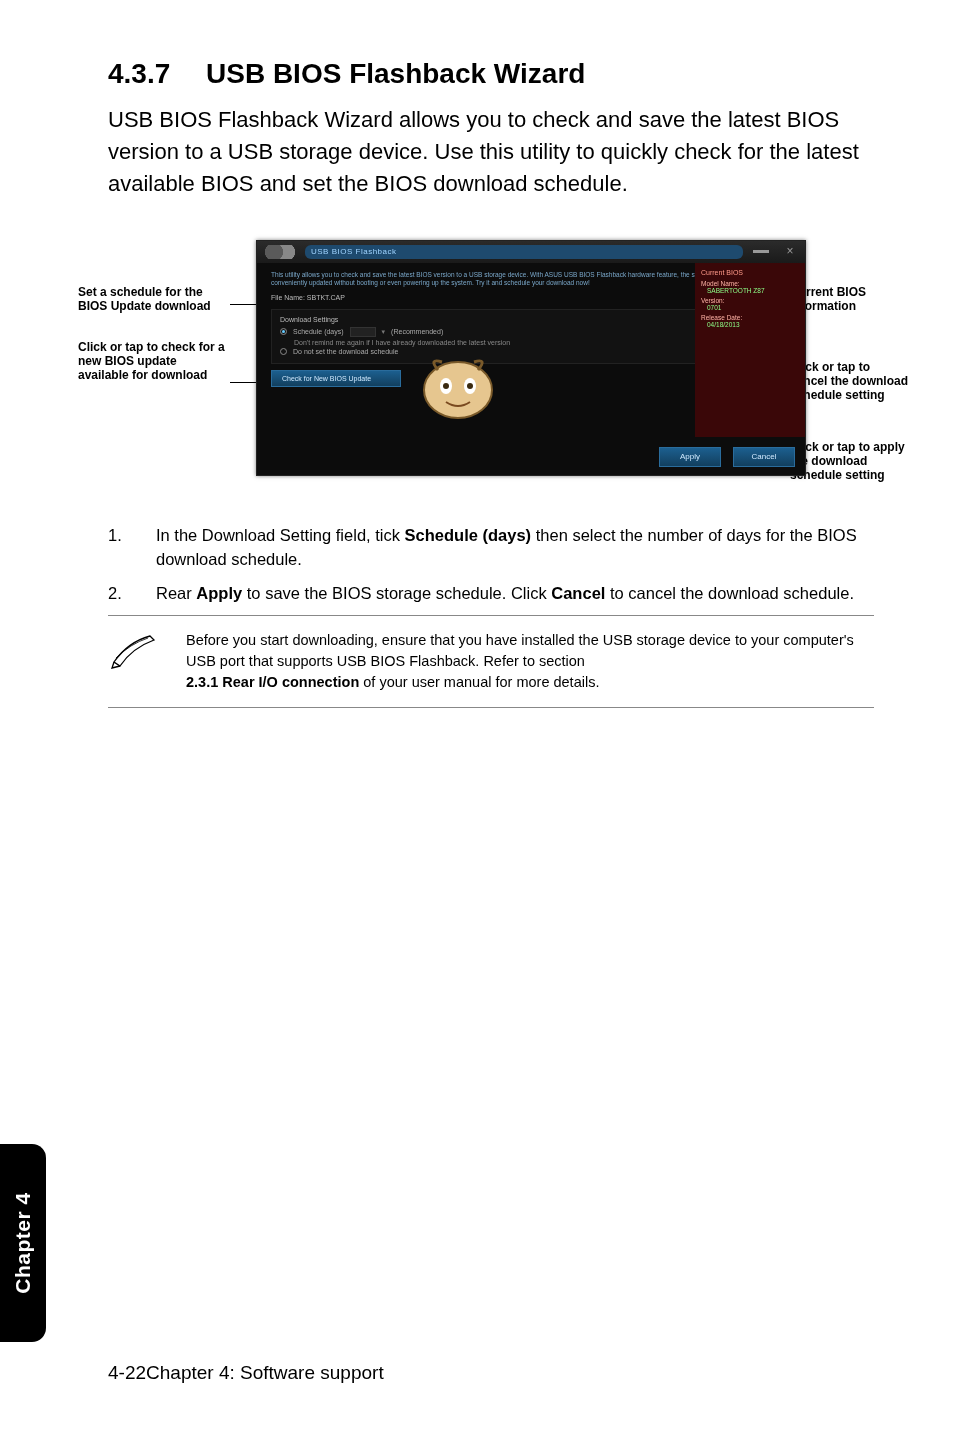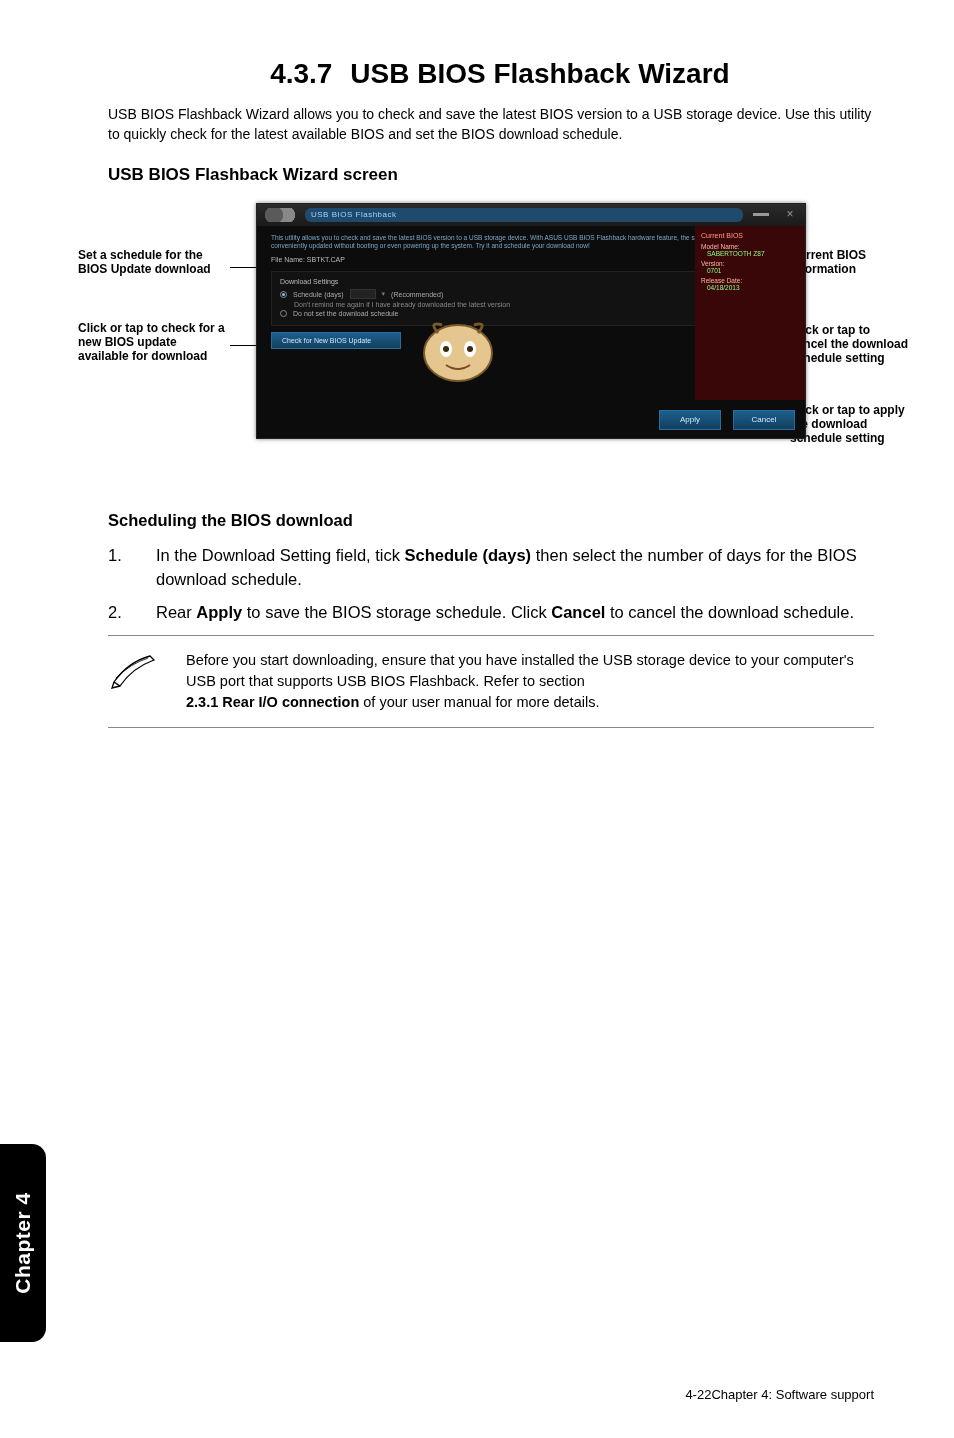--- a/index.html
+++ b/index.html
@@ -1,34 +1,34 @@
 <!DOCTYPE html>
 <html><head>
 <meta charset="utf-8">
 <style>
   * { box-sizing: border-box; margin: 0; padding: 0; }
   html, body { width: 954px; height: 1438px; background: #fff; font-family: Arial, Helvetica, sans-serif; color: #000; }
   .page { position: relative; width: 954px; height: 1438px; padding: 58px 80px 0 108px; }
-  .h1 { font-size: 28px; font-weight: bold; margin-bottom: 14px; text-align: center; }
+  .h1 { font-size: 28px; font-weight: bold; margin-bottom: 14px; }
   .h1 .num { display: inline-block; width: 98px; }
-  .body-text { font-size: 14px; line-height: 1.45; margin-bottom: 20px; }
+  .body-text { font-size: 22px; line-height: 1.45; margin-bottom: 40px; }
   .h2 { font-size: 17px; font-weight: bold; margin-bottom: 18px; }
   .h3 { font-size: 16.5px; font-weight: bold; margin: 28px 0 14px; }
   .numitem { display: flex; font-size: 16.5px; line-height: 1.45; margin-bottom: 10px; }
   .numitem .n { width: 48px; flex: 0 0 48px; }
   .notebox { display: flex; align-items: flex-start; gap: 28px; border-top: 1px solid #888; border-bottom: 1px solid #888; padding: 14px 0 14px 0; }
   .notebox .icon { width: 50px; flex: 0 0 50px; display:flex; justify-content:center; }
   .notebox .txt { font-size: 14.5px; line-height: 1.45; }
 
   
   .fig { position: relative; width: 770px; height: 280px; margin: 0 auto 4px; }
   .leftlabel { position: absolute; font-size: 12px; font-weight: bold; text-align: left; line-height: 1.2; }
   .rightlabel { position: absolute; font-size: 12px; font-weight: bold; text-align: left; line-height: 1.2; }
   .leftlabel.a { left: -30px; top: 45px; width: 150px; }
-  .leftlabel.b { left: -30px; top: 118px; width: 150px; }
+  .leftlabel.b { left: -30px; top: 100px; width: 150px; }
   .rightlabel.a { right: -32px; top: 45px; width: 120px; }
   .rightlabel.b { right: -32px; top: 120px; width: 120px; }
   .rightlabel.c { right: -32px; top: 200px; width: 120px; }
 
   .window { position: absolute; left: 148px; top: 0; width: 550px; height: 236px; background: #0c0c0c; border: 1px solid #222; box-shadow: 0 0 4px rgba(0,0,0,0.5); }
   .titlebar { height: 22px; background: linear-gradient(#2b2b2b,#1a1a1a); display:flex; align-items:center; gap:10px; padding: 0 8px; }
   .titlebar .logo { width:30px; height:14px; background: radial-gradient(circle at 30% 50%, #5a5a5a 40%, transparent 42%), radial-gradient(circle at 70% 50%, #888 40%, transparent 42%); }
   .titlebar .ttitle { flex:1; height:14px; background:#1e4a6e; font-size:8px; color:#9fd3ff; display:flex; align-items:center; padding-left:6px; letter-spacing:0.5px;border-radius:6px; }
   .titlebar .minbtn { width:16px; height:3px; background:#999; margin-right:4px; }
   .titlebar .xbtn { width:14px; height:14px; color:#999; font-size:12px; line-height:12px; text-align:center; }
@@ -51,34 +51,33 @@
 
   
   .line { position:absolute; background:#000; }
   .line.red { background:#d22; }
   .box-red { position:absolute; border:1.5px solid #d22; }
 
   
   .tab { position:absolute; left:0; bottom:96px; width:46px; height:198px; background:#000; border-top-right-radius:14px; border-bottom-right-radius:14px; display:flex; align-items:center; justify-content:center; }
   .tab span { color:#fff; font-weight:bold; font-size:21px; transform: rotate(-90deg); white-space:nowrap; letter-spacing:0.5px; }
 
-  .footer { position:absolute; bottom:36px; left:108px; right:80px; display:flex; justify-content:flex-end; font-size:13px; }
+  .footer { position:absolute; bottom:54px; left:108px; right:80px; display:flex; justify-content:flex-start; font-size:19px; }
 </style>
 </head>
 <body>
 
 <div class="page">
 
   <div class="h1">
     <span class="num">4.3.7</span><span>USB BIOS Flashback Wizard</span>
   </div>
 
   <div class="body-text">USB BIOS Flashback Wizard allows you to check and save the latest BIOS version to a USB storage device. Use this utility to quickly check for the latest available BIOS and set the BIOS download schedule.</div>
 
-  <div class="h2">USB BIOS Flashback Wizard screen</div>
 
   <div class="fig">
     <div class="leftlabel a">Set a schedule for the BIOS Update download</div>
     <div class="leftlabel b">Click or tap to check for a new BIOS update available for download</div>
     <div class="rightlabel a">Current BIOS information</div>
     <div class="rightlabel b">Click or tap to cancel the download schedule setting</div>
     <div class="rightlabel c">Click or tap to apply the download schedule setting</div>
 
     <div class="line" style="left:122px; top:64px; width:38px; height:1px;"></div>
     <div class="line" style="left:122px; top:142px; width:54px; height:1px;"></div>
@@ -141,21 +140,20 @@
       <ellipse cx="40" cy="40" rx="34" ry="28" fill="#e6c68f" stroke="#7a5a2a" stroke-width="2"></ellipse>
       <ellipse cx="28" cy="36" rx="6" ry="8" fill="#fff"></ellipse>
         <circle cx="28" cy="36" r="3" fill="#3a2a10"></circle>
       <ellipse cx="52" cy="36" rx="6" ry="8" fill="#fff"></ellipse>
         <circle cx="52" cy="36" r="3" fill="#3a2a10"></circle>
       <path d="M28 52 Q40 60 52 52" stroke="#7a4a20" stroke-width="2" fill="none"></path>
       <path d="M20 20 Q10 8 24 12 M60 20 Q70 8 56 12" stroke="#7a5a2a" stroke-width="3" fill="none"></path>
     </svg>
   </div>
 
-  <div class="h3">Scheduling the BIOS download</div>
 
   <div class="numitem">
     <div class="n">1.</div>
     <div>
       <span>In the Download Setting field, tick </span><b>Schedule (days)</b><span> then select the number of days for the BIOS download schedule.</span>
     </div>
   </div>
 
   <div class="numitem">
     <div class="n">2.</div>

